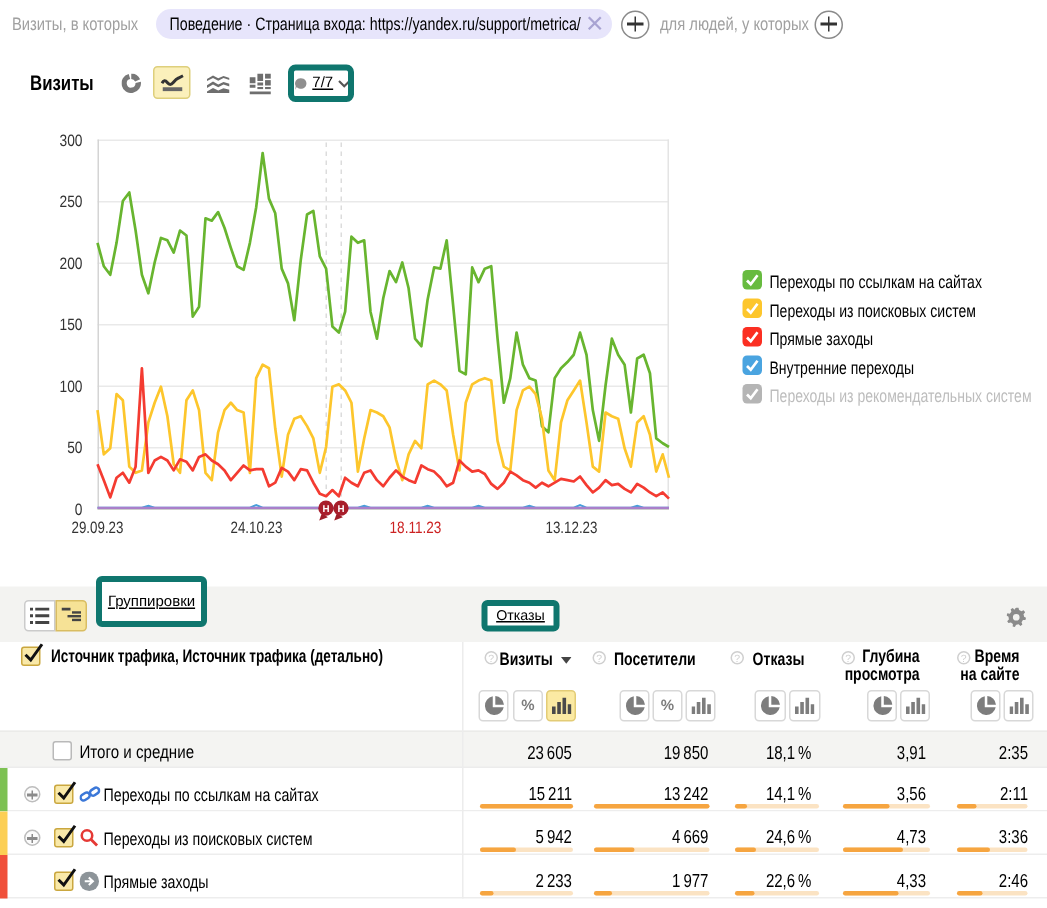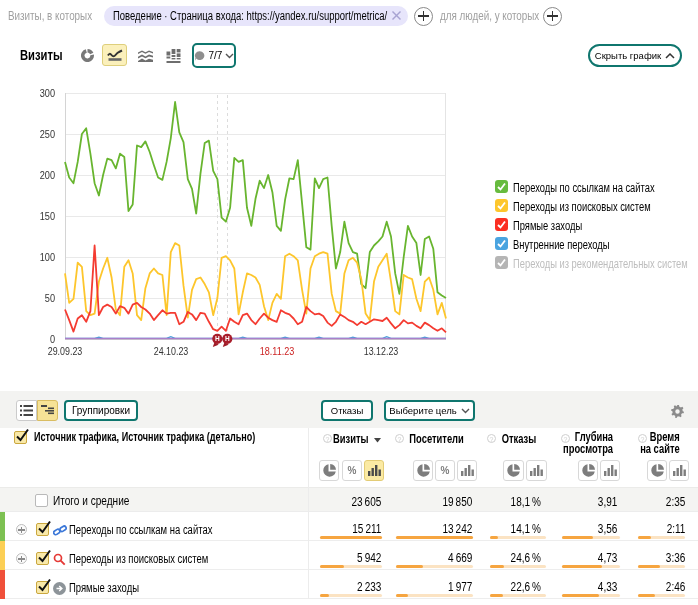--- a/index.html
+++ b/index.html
@@ -1,16 +1,16 @@
 <!DOCTYPE html>
 <html><head><meta charset="utf-8"><style>
 * { margin:0; padding:0; box-sizing:border-box; }
 body { font-family:"Liberation Sans", sans-serif; background:#fff; }
 #page { position:relative; width:698px; height:605px; overflow:hidden; background:#fff;padding-left:40px; }
-.btn { position:absolute; background:#fff; border:2px solid #0f766e; border-radius:4px; color:#000; display:flex; align-items:center; justify-content:center; white-space:nowrap; }
+.btn { position:absolute; background:#fff; border:4px solid #0f766e; border-radius:4px; color:#000; display:flex; align-items:center; justify-content:center; white-space:nowrap;text-decoration:underline; }
 </style></head>
 <body>
 <div id="page">
 
 <div style="position:absolute;left:8px;top:9px;font-size:12px;color:#a0a0a0;white-space:nowrap;transform:scaleX(0.82);transform-origin:0 50%">Визиты, в которых</div>
 <div style="position:absolute;left:104px;top:6px;width:304px;height:20px;background:#e7e5fb;border-radius:10px"></div>
 <div style="position:absolute;left:113px;top:9px;font-size:12px;color:#000;white-space:nowrap;transform:scaleX(0.79);transform-origin:0 50%">Поведение · Страница входа: https://yandex.ru/support/metrica/</div>
 <svg width="11" height="11" style="position:absolute;left:391px;top:10px">
       <g stroke="#a8a3d2" stroke-width="1.5">
         <line x1="1.5" y1="1.5" x2="9.5" y2="9.5"></line>
@@ -57,26 +57,20 @@
         <rect x="0.5" y="12" width="14" height="2"></rect>
       </g>
     </svg>
 <div class="btn" style="left:192px;top:43px;width:44px;height:25px;border-radius:5px;gap:3px;font-size:10px">
       <svg width="12" height="12" viewBox="0 0 13 13">
         <path d="M6.5 1 A5.2 5 0 1 1 2.6 9.3 L1.2 11.8 L1.6 8.3 A5.2 5 0 0 1 6.5 1 Z" fill="#8f8f8f"></path>
       </svg>
       <span>7/7</span>
       <svg width="9" height="6">
         <path d="M1 1 L4.5 4.5 L8 1" stroke="#555" stroke-width="1.4" fill="none"></path>
-      </svg>
-    </div>
-<div class="btn" style="left:588px;top:44px;width:94px;height:23px;border-radius:12px;gap:4px;font-size:9.5px">
-      <span>Скрыть график</span>
-      <svg width="10" height="6">
-        <path d="M1 5 L5 1 L9 5" stroke="#333" stroke-width="1.5" fill="none"></path>
       </svg>
     </div>
 
 <svg width="698" height="280" style="position:absolute;left:0;top:85" xmlns="http://www.w3.org/2000/svg">
   <g stroke="#e9e9e9" stroke-width="1">
     <line x1="65" y1="8.5" x2="446" y2="8.5"></line>
     <line x1="65" y1="49.5" x2="446" y2="49.5"></line>
     <line x1="65" y1="90.5" x2="446" y2="90.5"></line>
     <line x1="65" y1="131.5" x2="446" y2="131.5"></line>
     <line x1="65" y1="172.5" x2="446" y2="172.5"></line>
@@ -167,28 +161,22 @@
 <div style="position:absolute;left:37px;top:400px;width:21px;height:21px;background:#f6e296;border:1px solid #d9bd62;border-radius:0 3px 3px 0;display:flex;align-items:center;justify-content:center">
       <svg width="13" height="11" viewBox="0 0 13 11">
         <g fill="#444">
           <rect x="0" y="0" width="6" height="2"></rect>
           <rect x="7" y="2.5" width="6" height="1.6"></rect>
           <rect x="4" y="5" width="9" height="1.6"></rect>
           <rect x="7" y="7.5" width="6" height="1.6"></rect>
         </g>
       </svg>
     </div>
-<div class="btn" style="left:64px;top:400px;width:74px;height:21px;font-size:10px">Группировки</div>
+<div class="btn" style="left:64px;top:384px;width:74px;height:34px;font-size:10px">Группировки</div>
 <div class="btn" style="left:321px;top:400px;width:52px;height:21px;font-size:9.5px">Отказы</div>
-<div class="btn" style="left:384px;top:400px;width:91px;height:21px;gap:4px;font-size:9.5px">
-      <span>Выберите цель</span>
-      <svg width="9" height="6">
-        <path d="M1 1 L4.5 4.5 L8 1" stroke="#555" stroke-width="1.4" fill="none"></path>
-      </svg>
-    </div>
 <svg width="13" height="13" viewBox="0 0 14 14" style="position:absolute;left:671px;top:405px">
       <path fill="#8b8b8b" d="M7 0 L8.6 0 L9 1.8 A5.3 5.3 0 0 1 10.6 2.7 L12.3 2 L13.4 3.4 L12.2 4.8 A5.3 5.3 0 0 1 12.6 6.6 L14 7.4 L13.6 9 L11.8 9 A5.3 5.3 0 0 1 10.8 10.5 L11.4 12.2 L10 13.2 L8.7 12 A5.3 5.3 0 0 1 6.9 12.3 L6 14 L4.4 13.6 L4.6 11.8 A5.3 5.3 0 0 1 3.2 10.7 L1.4 11.2 L0.5 9.8 L1.8 8.5 A5.3 5.3 0 0 1 1.5 6.7 L0 5.8 L0.6 4.2 L2.4 4.4 A5.3 5.3 0 0 1 3.5 3 L3 1.2 L4.5 0.4 L5.7 1.7 A5.3 5.3 0 0 1 7 0 Z M7 4.6 A2.4 2.4 0 1 0 7 9.4 A2.4 2.4 0 1 0 7 4.6 Z"></path>
     </svg>
 
 <div style="position:absolute;left:14px;top:431px;width:13px;height:13px;background:#f9e9a9;border:1px solid #caa73f;border-radius:2px"></div>
 <svg width="16" height="16" style="position:absolute;left:15px;top:427px" viewBox="0 0 16 16">
       <path d="M2 9.5 L5.5 13 L13 2.5" stroke="#111" stroke-width="2" fill="none"></path>
     </svg>
 <div style="position:absolute;left:34px;top:430px;font-size:12px;font-weight:bold;color:#000;white-space:nowrap;transform:scaleX(0.755);transform-origin:0 50%">Источник трафика, Источник трафика (детально)</div>
 <div style="position:absolute;left:323px;top:434px;width:9px;height:9px;border-radius:50%;border:1px solid #cfcfcf;color:#cfcfcf;font-size:7px;line-height:9px;text-align:center">?</div>

